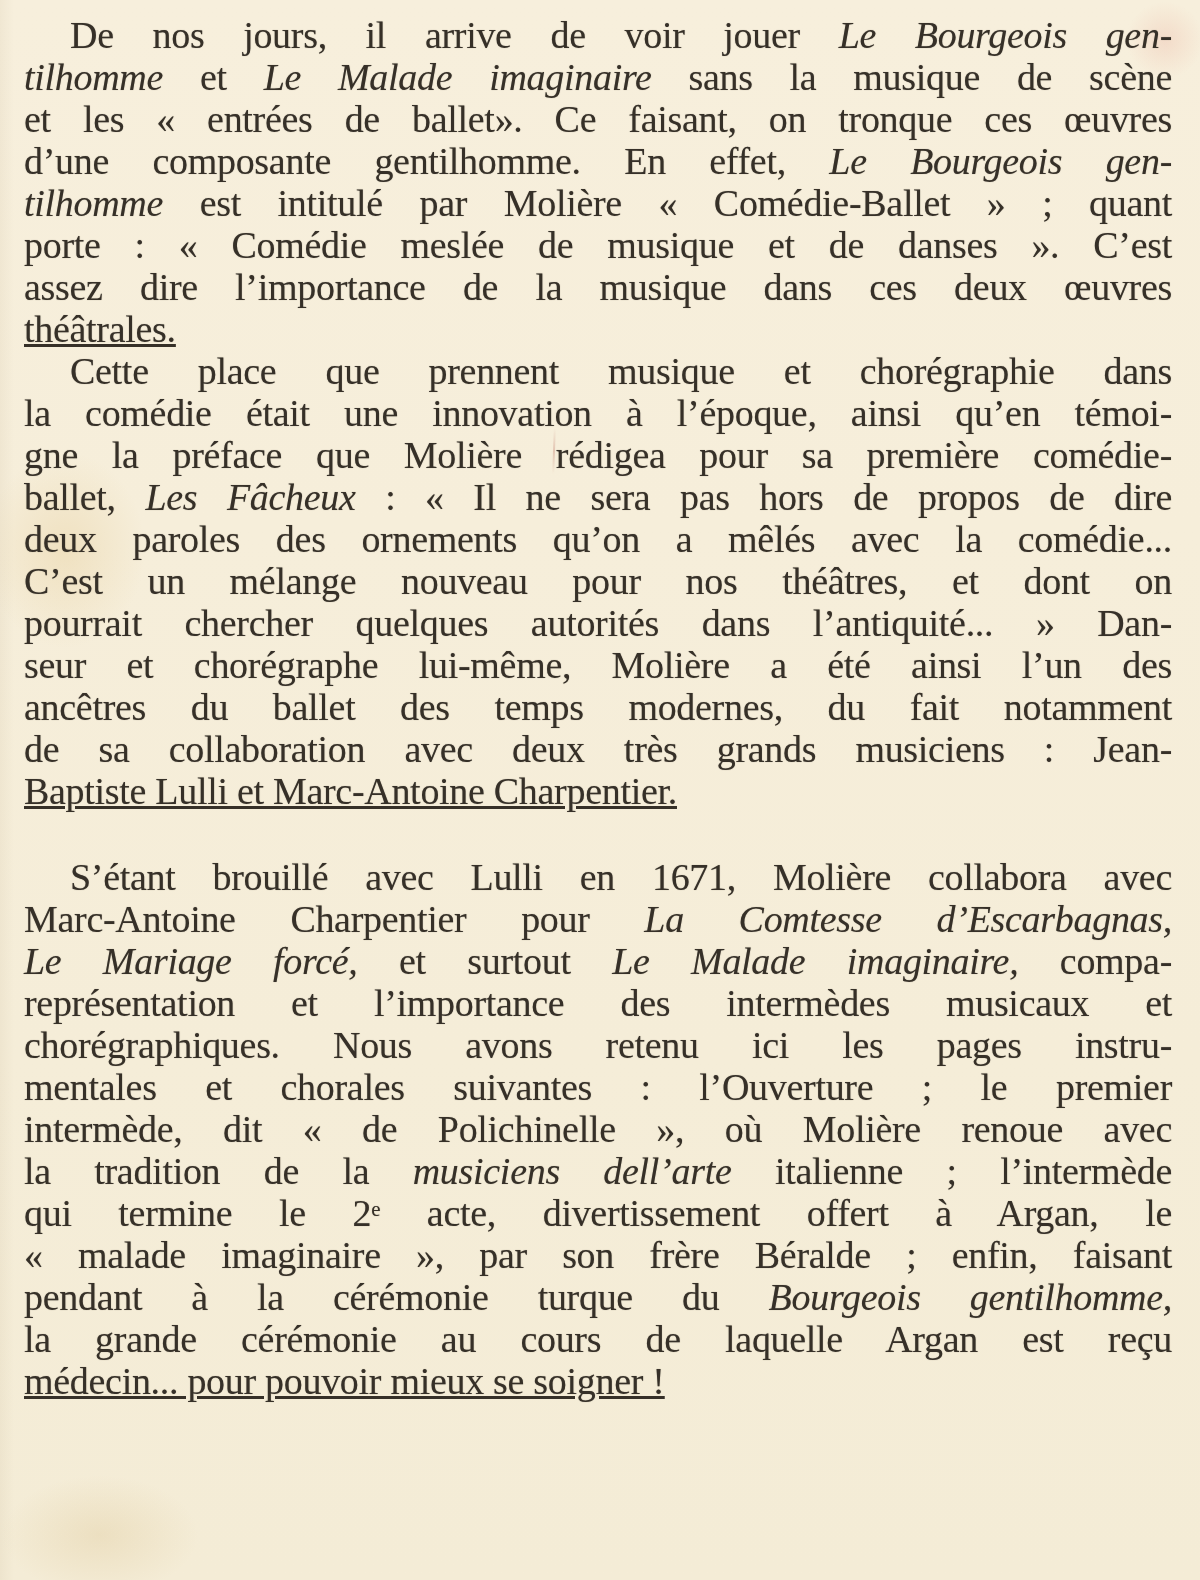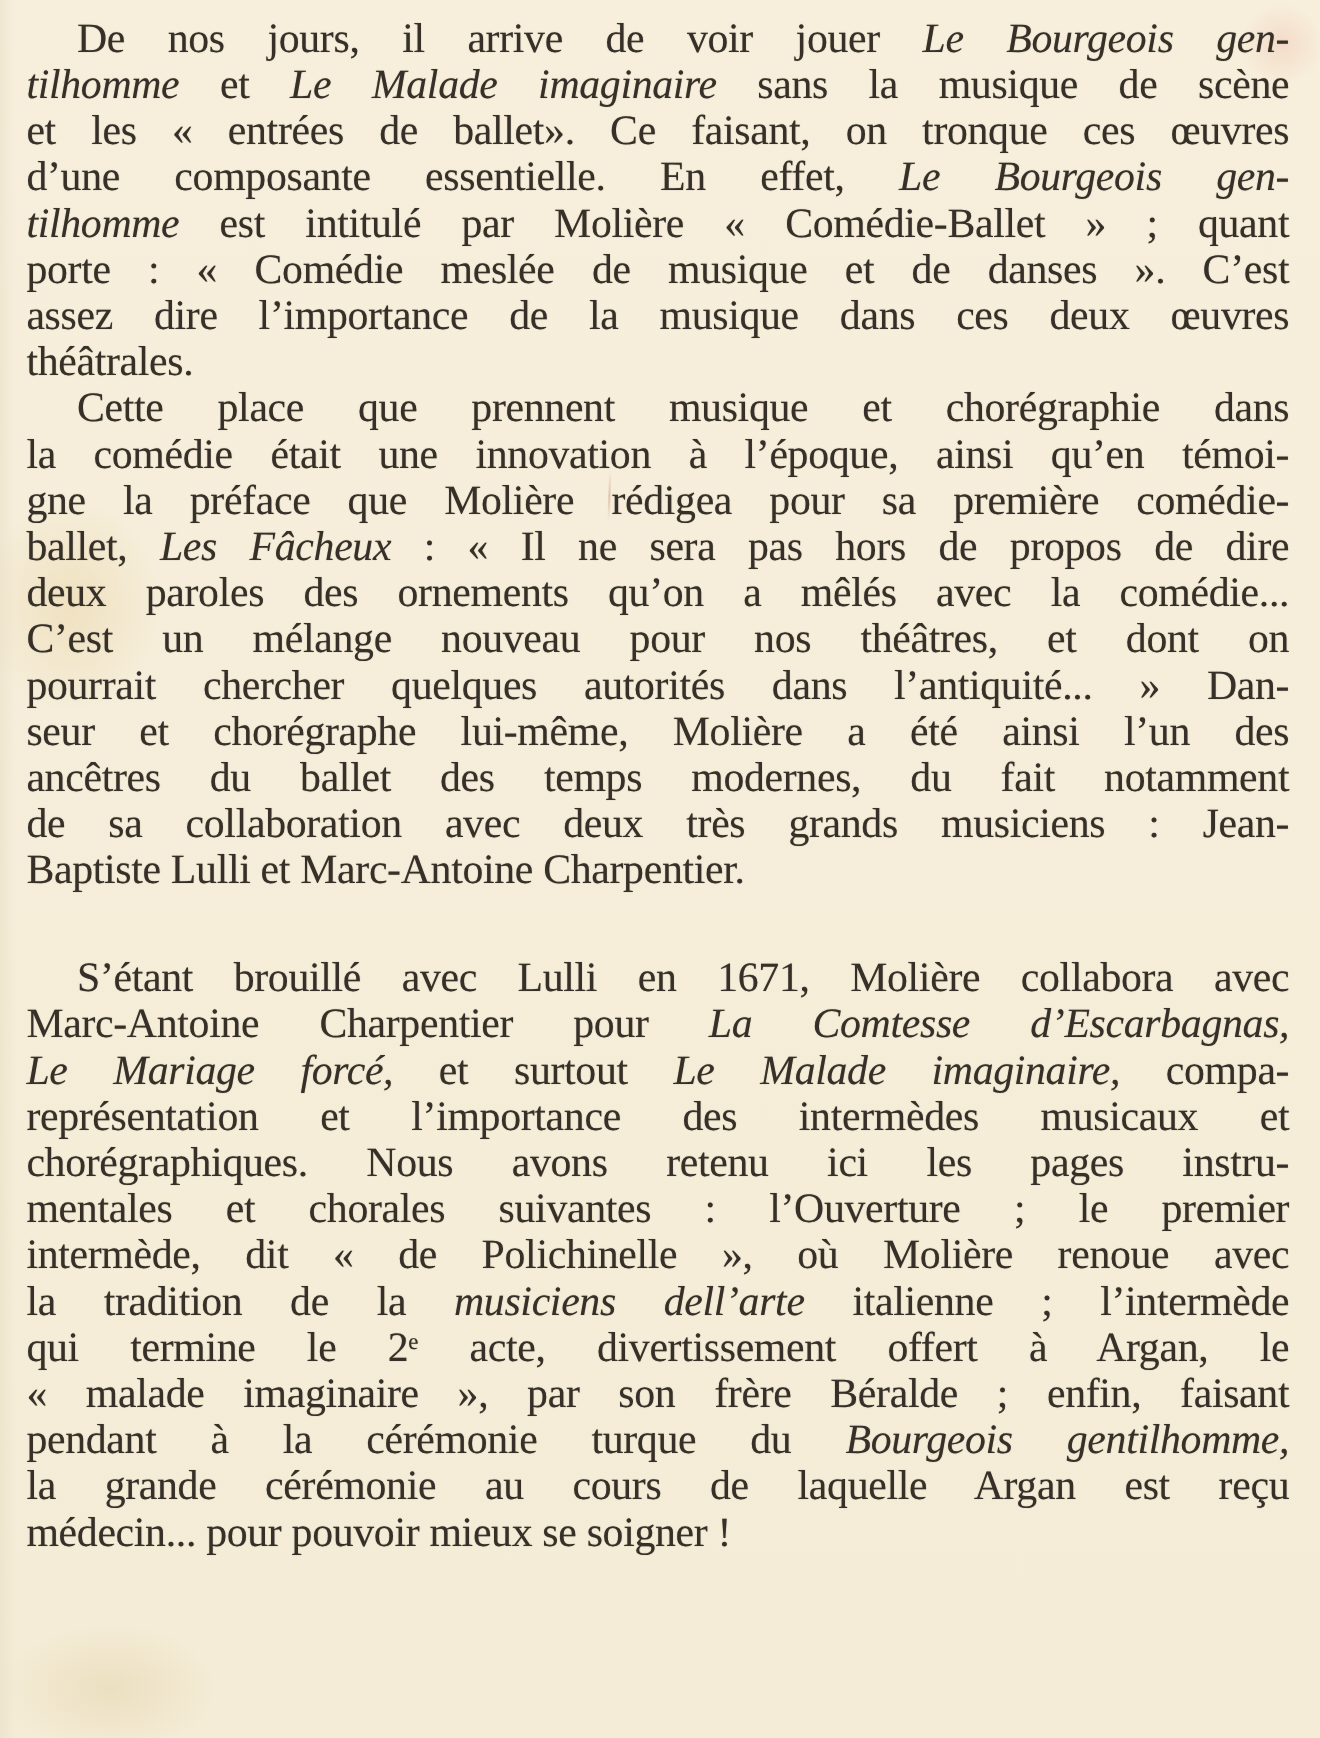--- a/index.html
+++ b/index.html
@@ -28,29 +28,29 @@
     left: 24px;
     right: 28px;
     top: 14px;
     font-size: 38px;
     line-height: 42px;
     letter-spacing: -0.3px;
     text-shadow: 0 0 1px rgba(54,48,40,0.45);
   }
   .para { margin: 0; }
   .para:nth-child(2) { }
-  .para:nth-child(3) { margin-top: 56px; }
+  .para:nth-child(3) { margin-top: 44px; }
   .line {
     text-align: justify;
     text-align-last: justify;
     white-space: normal;
     height: 42px;
   }
   .line.first { text-indent: 46px; }
-  .line.last  { text-align: center; text-align-last: left; }
+  .line.last  { text-align: center; text-align-last: left; text-decoration: underline; }
   .italic { font-style: italic; }
   sup {
     font-size: 0.55em;
     line-height: 0;
     vertical-align: 0.5em;
   }
   
   .stain {
     position: absolute;
     pointer-events: none;
@@ -79,21 +79,21 @@
 <main class="page" style="color: rgb(54, 48, 40);">
   <div class="stain stain-left-mid"></div>
   <div class="stain stain-bottom-left"></div>
   <div class="stain stain-top-right"></div>
   <div class="stain scratch-mark"></div>
   <section class="text-block" id="paragraphs">
       <div class="para">
         <div class="line first"><span>De nos jours, il arrive de voir jouer </span><span class="italic">Le Bourgeois gen-</span></div>
         <div class="line"><span class="italic">tilhomme</span><span> et </span><span class="italic">Le Malade imaginaire</span><span> sans la musique de scène</span></div>
         <div class="line"><span>et les « entrées de ballet». Ce faisant, on tronque ces œuvres</span></div>
-        <div class="line"><span>d’une composante essentielle. En effet, </span><span class="italic">Le Bourgeois gen-</span></div>
+        <div class="line"><span>d’une composante gentilhomme. En effet, </span><span class="italic">Le Bourgeois gen-</span></div>
         <div class="line"><span class="italic">tilhomme</span><span> est intitulé par Molière « Comédie-Ballet » ; quant</span></div>
         <div class="line"><span>porte : « Comédie meslée de musique et de danses ». C’est</span></div>
         <div class="line"><span>assez dire l’importance de la musique dans ces deux œuvres</span></div>
         <div class="line last"><span>théâtrales.</span></div>
       </div>
       <div class="para">
         <div class="line first"><span>Cette place que prennent musique et chorégraphie dans</span></div>
         <div class="line"><span>la comédie était une innovation à l’époque, ainsi qu’en témoi-</span></div>
         <div class="line"><span>gne la préface que Molière rédigea pour sa première comédie-</span></div>
         <div class="line"><span>ballet, </span><span class="italic">Les Fâcheux</span><span> : « Il ne sera pas hors de propos de dire</span></div>

